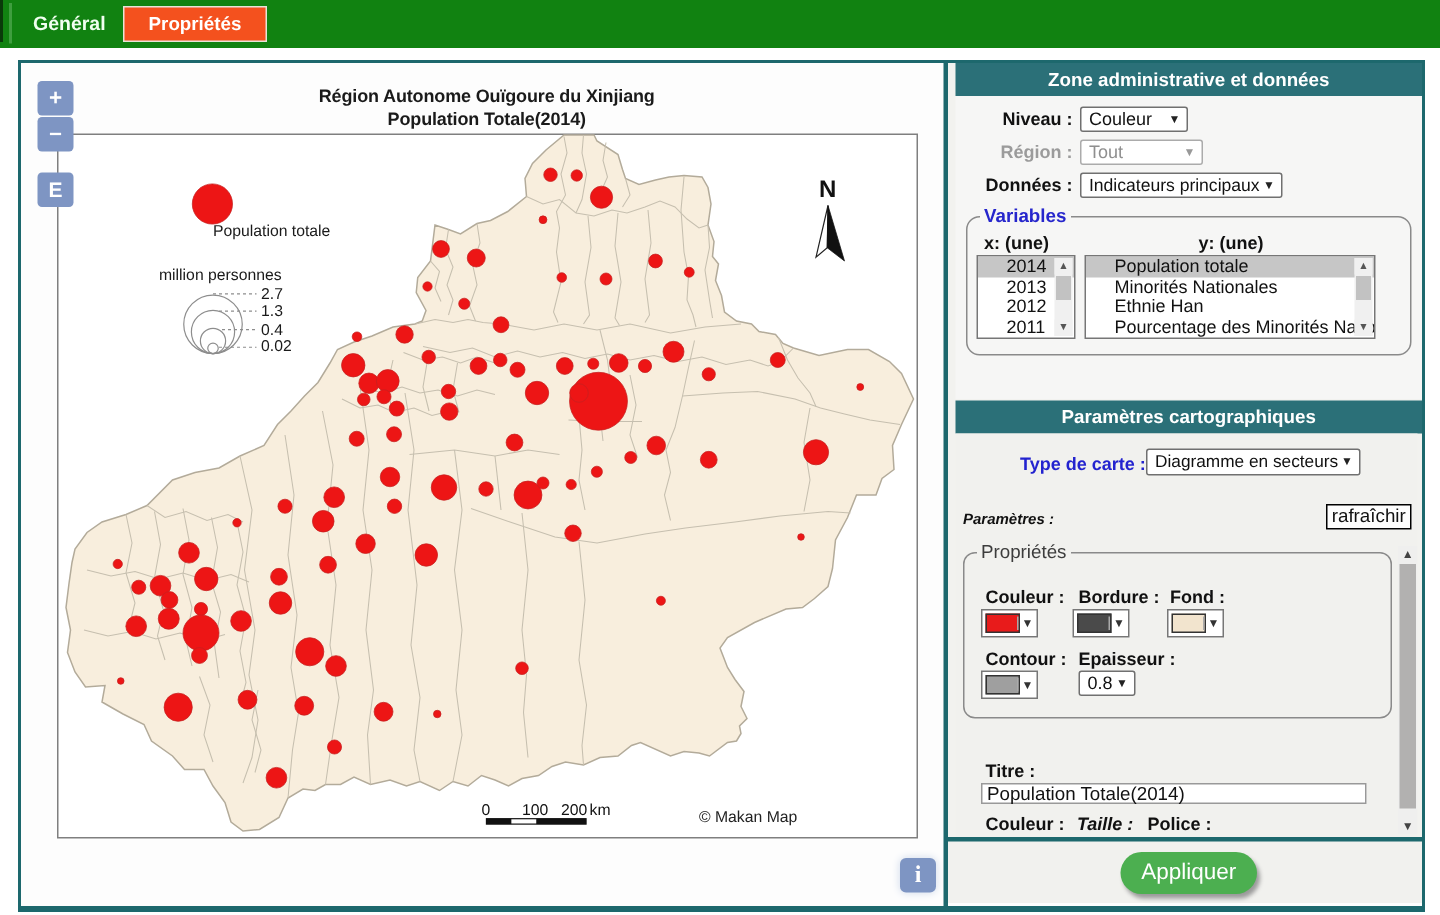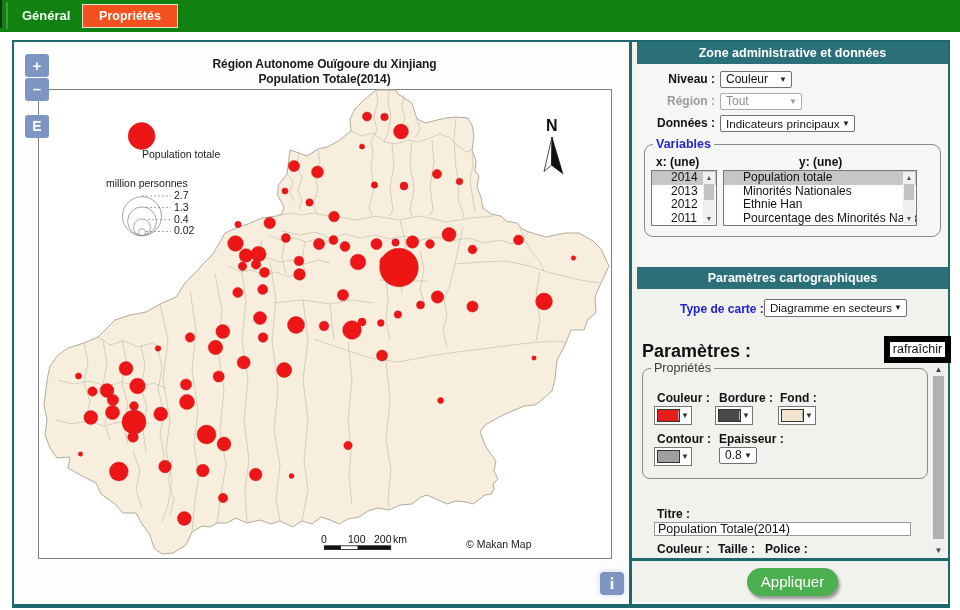--- a/index.html
+++ b/index.html
@@ -273,22 +273,22 @@
     </div>
   </div>
 
   <div class="thead" style="top:225px;">Paramètres cartographiques</div>
   <div id="sec2" class="abs" style="left:5px;top:247px;width:308px;height:271px;background:#f1f1ee;">
     <div class="bluetxt" style="left:43px;top:13px;">Type de carte&nbsp;:</div>
     <div class="sel" style="left:127px;top:10px;width:141px;height:16px;line-height:16px;font-size:11.5px;">
         <span class="tx">Diagramme en secteurs</span>
         <span class="ar" style="line-height:16px;">▼</span>
       </div>
-    <div class="lbl" style="left:5px;top:52px;font-size:18px;">Paramètres&nbsp;:</div>
-    <div class="abs" style="left:247px;top:47px;width:55px;height:15px;background:#fdfdfd;border:6px solid #000000;font-size:12.5px;text-align:center;line-height:15px;color:#111;">rafraîchir</div>
+    <div class="lbl" style="left:5px;top:52px;font-size:10px;font-style:italic;">Paramètres&nbsp;:</div>
+    <div class="abs" style="left:247px;top:47px;width:55px;height:15px;background:#fdfdfd;border:1px solid #000000;font-size:12.5px;text-align:center;line-height:15px;color:#111;">rafraîchir</div>
 
     <fieldset style="left:5px;top:72px;width:284px;height:116px;border-radius:8px;">
         <legend class="fsleg">Propriétés</legend>
       </fieldset>
     <div class="lbl" style="left:20px;top:102px;">Couleur&nbsp;:</div>
     <div class="lbl" style="left:82px;top:102px;">Bordure&nbsp;:</div>
     <div class="lbl" style="left:143px;top:102px;">Fond&nbsp;:</div>
     <div class="swatch" style="left:17px;top:117px;width:36px;">
         <span class="c" style="background:#e81b1b;"></span>
         <span class="a">▼</span>
@@ -307,21 +307,21 @@
         <span class="c" style="background:#9f9f9f;"></span>
         <span class="a">▼</span>
       </div>
     <div class="sel" style="left:82px;top:158px;width:36px;height:15px;line-height:15px;">
         <span class="tx">0.8</span>
         <span class="ar" style="line-height:15px;">▼</span>
       </div>
     <div class="lbl" style="left:20px;top:218px;">Titre&nbsp;:</div>
     <div class="abs" style="left:17px;top:233px;width:252px;height:12px;background:#fff;border:1px solid #999;font-size:12.5px;line-height:12px;color:#111;padding-left:3px;">Population Totale(2014)</div>
     <div class="lbl" style="left:20px;top:253px;">Couleur&nbsp;:</div>
-    <div class="lbl" style="left:81px;top:253px;">Taille&nbsp;:</div>
+    <div class="lbl" style="left:81px;top:253px;font-style:italic;">Taille&nbsp;:</div>
     <div class="lbl" style="left:128px;top:253px;">Police&nbsp;:</div>
 
     <div class="abs" style="left:295px;top:75px;width:13px;height:192px;background:#efefee;">
       <div class="abs" style="left:0;top:0;width:13px;height:11px;color:#444;font-size:8px;text-align:center;line-height:11px;">▲</div>
       <div class="abs" style="left:1px;top:12px;width:11px;height:163px;background:#b2b1b0;"></div>
       <div class="abs" style="left:0;bottom:0;width:13px;height:11px;color:#444;font-size:8px;text-align:center;line-height:11px;">▼</div>
     </div>
   </div>
   <div id="applybar">
       <div id="applybtn">Appliquer</div>

